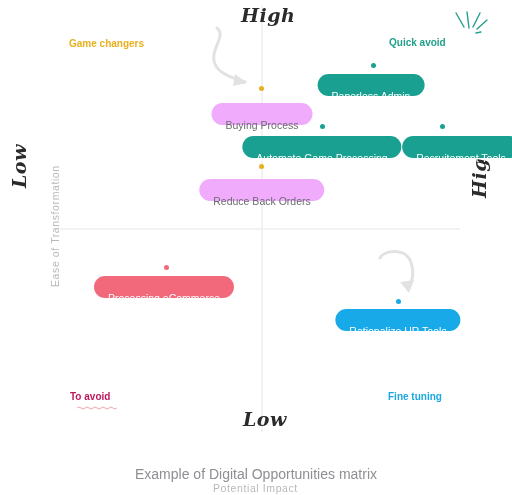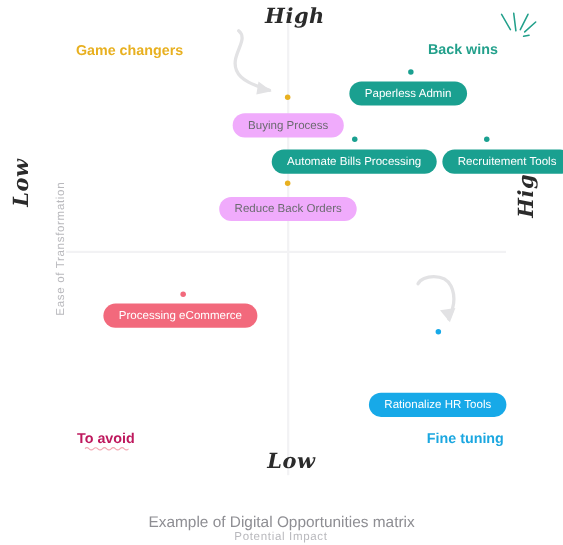--- a/index.html
+++ b/index.html
@@ -65,21 +65,21 @@
   .axis-title-y {
     left: 49px; top: 287px;
     transform: rotate(-90deg);
     transform-origin: left top;
   }
   .axis-title-x { left: 213px; top: 442px; margin-top: 40px; }
 
   
   .quad {
     position: absolute;
-    font-size: 13px;
+    font-size: 10px;
     font-weight: 700;
     white-space: nowrap;
   }
   .quad-game { left: 69px; top: 38px; color: #e8b020; }
   .quad-quick { left: 389px; top: 37px; color: #22a08b; }
   .quad-avoid { left: 70px; top: 391px; color: #be185d; }
   .quad-fine { left: 388px; top: 391px; color: #1ba7e0; text-align: right; }
 
   .squiggle {
     position: absolute;
@@ -100,38 +100,37 @@
     position: absolute;
     width: 5px; height: 5px;
     border-radius: 50%;
   }
 
   
   .chip {
     position: absolute;
     height: 22px;
     line-height: 22px;
-    padding: 0 14px;
+    padding: 11px 14px;
     border-radius: 11px;
     font-size: 10.5px;
     white-space: nowrap;
     transform: translateX(-50%);
   }
   .chip-plain {
     background: #f0abfc;
     color: #6b6b70;
   }
   .chip-teal {
     background: #1aa090;
     color: #ffffff;
   }
   .chip-blue {
     background: #17a9e8;
     color: #ffffff;
-    margin-top: 48px;
   }
   .chip-pink {
     background: #f2697c;
     color: #ffffff;
   }
 
   
   .caption {
     position: absolute;
     left: 0; top: 466px;
@@ -151,21 +150,21 @@
 
   <div class="hand hand-high-top">High</div>
   <div class="hand hand-low-bottom">Low</div>
   <div class="hand hand-low-left">Low</div>
   <div class="hand hand-high-right">High</div>
 
   <div class="axis-title axis-title-y">Ease of Transformation</div>
   <div class="axis-title axis-title-x">Potential Impact</div>
 
   <div class="quad quad-game">Game changers</div>
-  <div class="quad quad-quick">Back wins</div>
+  <div class="quad quad-quick">Quick avoid</div>
   <div class="quad quad-avoid">To avoid</div>
   <div class="quad quad-fine">Fine tuning</div>
 
   <svg class="squiggle" viewBox="0 0 40 5">
     <path d="M0 3 Q2 1 4 3 T8 3 T12 3 T16 3 T20 3 T24 3 T28 3 T32 3 T36 3 T40 3" fill="none" stroke="#f3a5b0" stroke-width="1"></path>
   </svg>
 
   <svg class="sparkle" viewBox="0 0 38 30">
     <g stroke="#22a08b" stroke-width="1.4" stroke-linecap="round" fill="none">
       <line x1="4" y1="3" x2="12" y2="17"></line>
@@ -185,21 +184,21 @@
     <path d="M2 10 C6 2 26 0 32 12 C37 22 34 34 30 42" fill="none" stroke="#e2e2e4" stroke-width="3" stroke-linecap="round"></path>
     <path d="M22 34 L31 45 L36 32 Z" fill="#e2e2e4"></path>
   </svg>
 
   <div id="points-layer">
       <div class="dot" style="left: 259px; top: 86px; background: rgb(232, 176, 32);"></div>
       <div class="chip chip-plain" style="left: 262px; top: 103px;">Buying Process</div>
       <div class="dot" style="left: 371px; top: 63px; background: rgb(26, 160, 144);"></div>
       <div class="chip chip-teal" style="left: 371px; top: 74px;">Paperless Admin</div>
       <div class="dot" style="left: 320px; top: 124px; background: rgb(26, 160, 144);"></div>
-      <div class="chip chip-teal" style="left: 322px; top: 136px;">Automate Bills Processing</div>
+      <div class="chip chip-teal" style="left: 322px; top: 136px;">Automate Game Processing</div>
       <div class="dot" style="left: 440px; top: 124px; background: rgb(26, 160, 144);"></div>
       <div class="chip chip-teal" style="left: 461px; top: 136px; text-align: center;">Recruitement Tools</div>
       <div class="dot" style="left: 259px; top: 164px; background: rgb(232, 176, 32);"></div>
       <div class="chip chip-plain" style="left: 262px; top: 179px;">Reduce Back Orders</div>
       <div class="dot" style="left: 164px; top: 265px; background: rgb(242, 105, 124);"></div>
       <div class="chip chip-pink" style="left: 164px; top: 276px;">Processing eCommerce</div>
       <div class="dot" style="left: 396px; top: 299px; background: rgb(23, 169, 232);"></div>
       <div class="chip chip-blue" style="left: 398px; top: 309px;">Rationalize HR Tools</div>
     </div>
 

